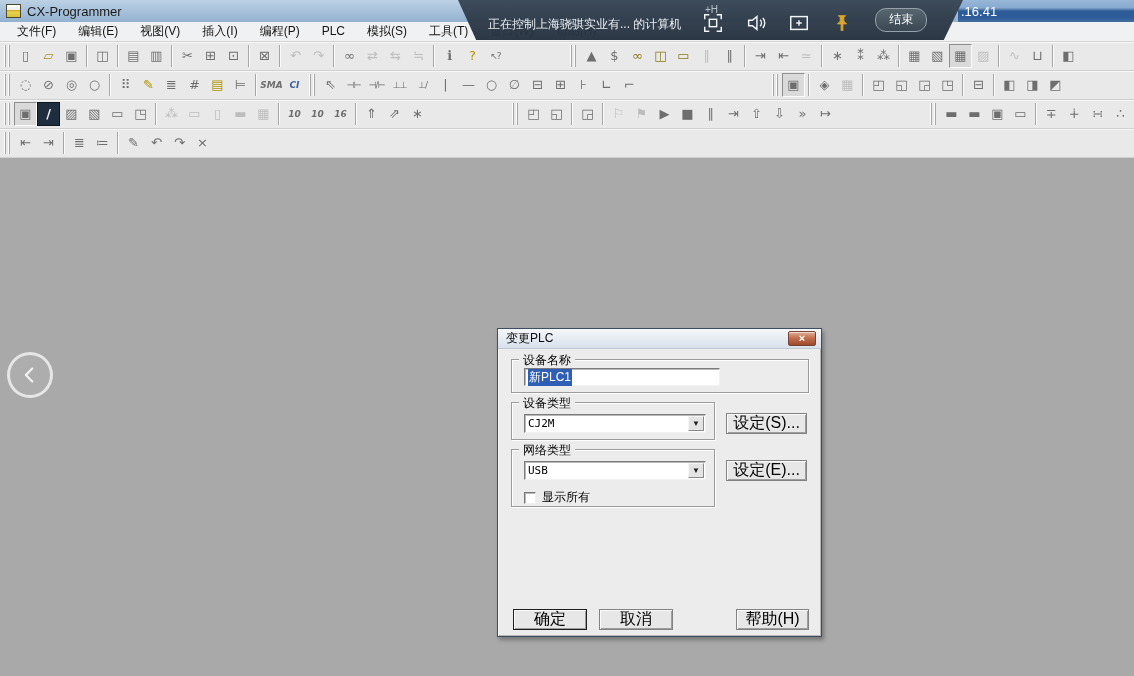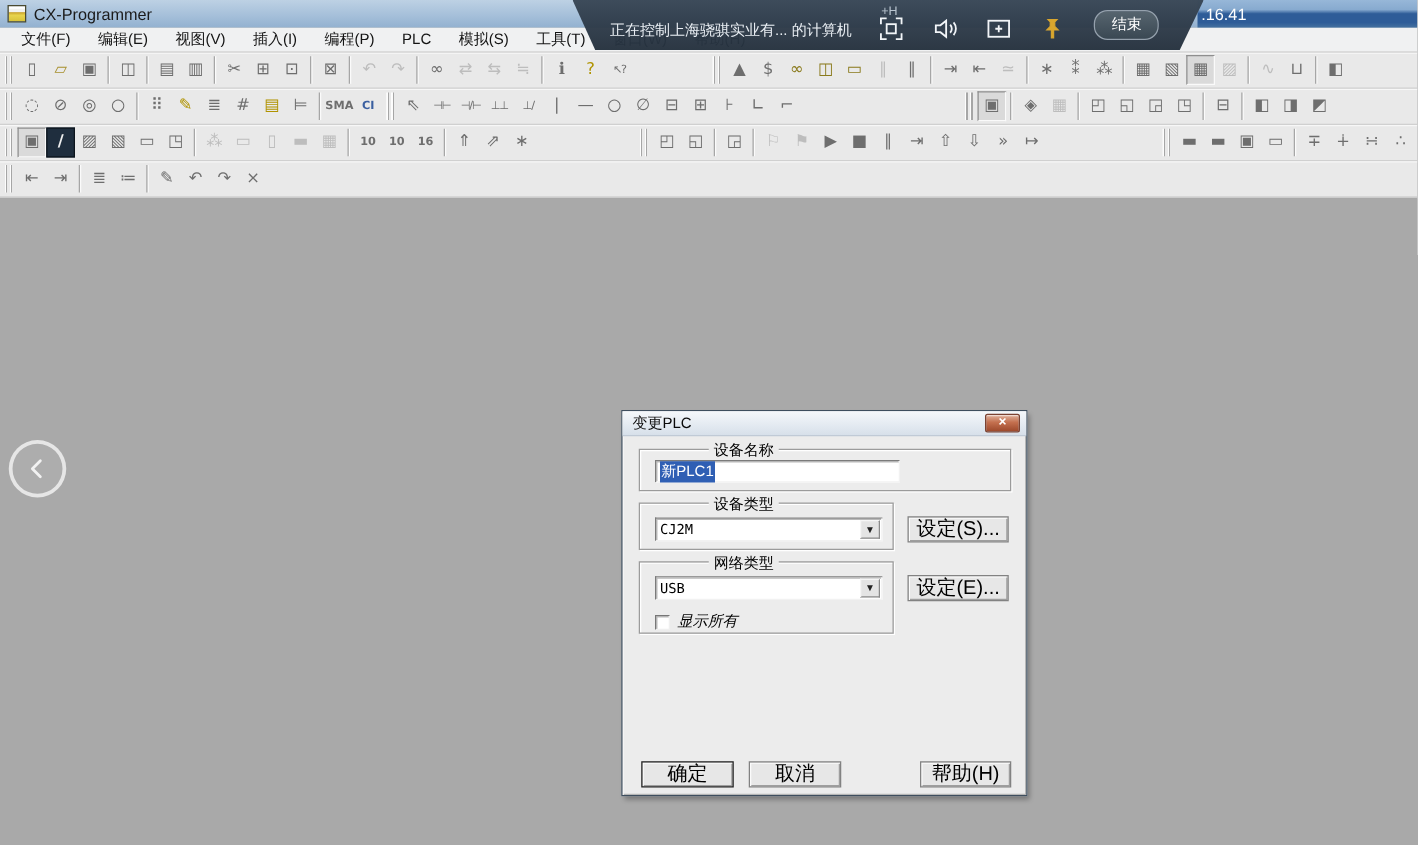--- a/index.html
+++ b/index.html
@@ -22,21 +22,21 @@
   .menubar { height:20px; background:#f0f1f2; border-bottom:1px solid #d4d4d4;
     display:flex; align-items:center; padding-left:6px; }
   .menu-item { font-size:12px; color:#141414; padding:2px 11px 3px 11px; white-space:nowrap; }
 
   
   .tbrow { display:flex; align-items:center; height:29px; background:#e9e9e9;
     border-bottom:1px solid #d0d0d0; box-shadow:inset 0 1px 0 #f7f7f7; padding-left:1px; overflow:hidden; }
   .tbtn { flex:0 0 auto; width:23px; height:24px; line-height:24px; text-align:center;
     font-size:13px; color:#6e6e6e; font-family:"DejaVu Sans",sans-serif; }
   .tbtn.sm { font-size:9px; letter-spacing:-1px; }
-  .tbtn.txt { font-size:9px; font-weight:bold; letter-spacing:0; }
+  .tbtn.txt { font-size:9px; font-weight:bold; letter-spacing:0;font-style:italic; }
   .tbtn.dim { color:#bdbdbd; }
   .tbtn.yellow { color:#b09300; }
   .tbtn.blue { color:#3a5fa0; }
   .tbtn.warn { color:#8a7a1c; }
   .tbtn.folder { color:#a8902e; }
   .tbtn.pressed { background:#dadada; border:1px solid; border-color:#8f8f8f #fafafa #fafafa #8f8f8f; line-height:22px; }
   .tbtn.dark { background:#1f2e3e; color:#f0f0f0; border:1px solid #0c141c; line-height:22px; font-weight:bold; }
   .grip { flex:0 0 auto; width:8px; height:22px; margin:0 2px 0 3px;
     background:linear-gradient(90deg,#fdfdfd 0 1px,#a6a6a6 1px 2px,transparent 2px 4px,#fdfdfd 4px 5px,#a6a6a6 5px 6px,transparent 6px); }
   .sep { flex:0 0 auto; width:2px; height:22px; margin:0 3px;
@@ -69,36 +69,36 @@
     border:1px solid #3e4e5e; box-shadow:inset 1px 1px 0 #f8f8f8, inset -1px -1px 0 #b6b6b6, 2px 3px 4px rgba(0,0,0,0.3);
     z-index:10; font-size:12px; color:#000; }
   .dlg-title { height:20px; background:linear-gradient(180deg,#f5f8fb,#d7e0ea);
     border-bottom:1px solid #c0cad6; display:flex; align-items:center; padding:0 5px 0 8px; }
   .dlg-title-text { font-size:12px; color:#0a0a0a; }
   .dlg-close { margin-left:auto; width:28px; height:15px; border-radius:2px; border:1px solid #7a4232;
     background:linear-gradient(180deg,#e0b19c 0%,#c4704f 45%,#9d492c 100%);
     color:#fff; font-size:11px; line-height:12px; text-align:center; font-weight:bold;
     box-shadow:inset 0 1px 0 rgba(255,255,255,0.55); }
   .grp { position:absolute; border:1px solid #9b9b9b; box-shadow:1px 1px 0 #ffffff, inset 1px 1px 0 #ffffff; }
-  .grp-label { position:absolute; top:-8px; left:7px; background:#ececec; padding:0 4px; font-size:12px;margin-left:48px; }
+  .grp-label { position:absolute; top:-8px; left:7px; background:#ececec; padding:0 4px; font-size:12px; }
   .field { position:absolute; background:#fff; border:1px solid; border-color:#7b7b7b #f2f2f2 #f2f2f2 #7b7b7b;
     box-shadow:inset 1px 1px 0 #b9b9b9; font-size:12px; display:flex; align-items:center; padding-left:3px; }
   .sel-text { background:#2f5fb4; color:#fff; padding:0 1px; font-size:12px; }
   .combo-val { font-family:"DejaVu Sans Mono",monospace; font-size:11px; }
   .combo-arrow { position:absolute; right:1px; top:1px; bottom:1px; width:16px; background:#e4e4e4;
     border:1px solid; border-color:#f6f6f6 #8a8a8a #8a8a8a #f6f6f6;
     display:flex; align-items:center; justify-content:center; font-size:8px; color:#222; }
   .dbtn { position:absolute; background:#e7e7e7; border:1px solid #828282;
     box-shadow:inset 1px 1px 0 #fbfbfb, inset -1px -1px 0 #9e9e9e;
     font-size:16px; display:flex; align-items:center; justify-content:center; }
   .dbtn.default { border:1px solid #1e1e1e; }
   .chk-row { position:absolute; display:flex; align-items:center; }
   .chk-box { width:12px; height:12px; background:#fff; border:1px solid; border-color:#777 #f0f0f0 #f0f0f0 #777;
     box-shadow:inset 1px 1px 0 #b9b9b9; margin-right:6px; }
-  .chk-label { font-size:12px;font-style:italic; }
+  .chk-label { font-size:12px; }
   .scrollbar { position:absolute; right:1px; top:1px; bottom:1px; width:16px; background:#f0f0f0;
     border-left:1px solid #d8d8d8; display:flex; flex-direction:column; justify-content:space-between; }
   .scr-btn { height:15px; background:#e4e4e4; border:1px solid; border-color:#f8f8f8 #8e8e8e #8e8e8e #f8f8f8;
     font-size:7px; color:#444; display:flex; align-items:center; justify-content:center; }
 </style>
 </head>
 <body>
 
 <div class="screen">
 

